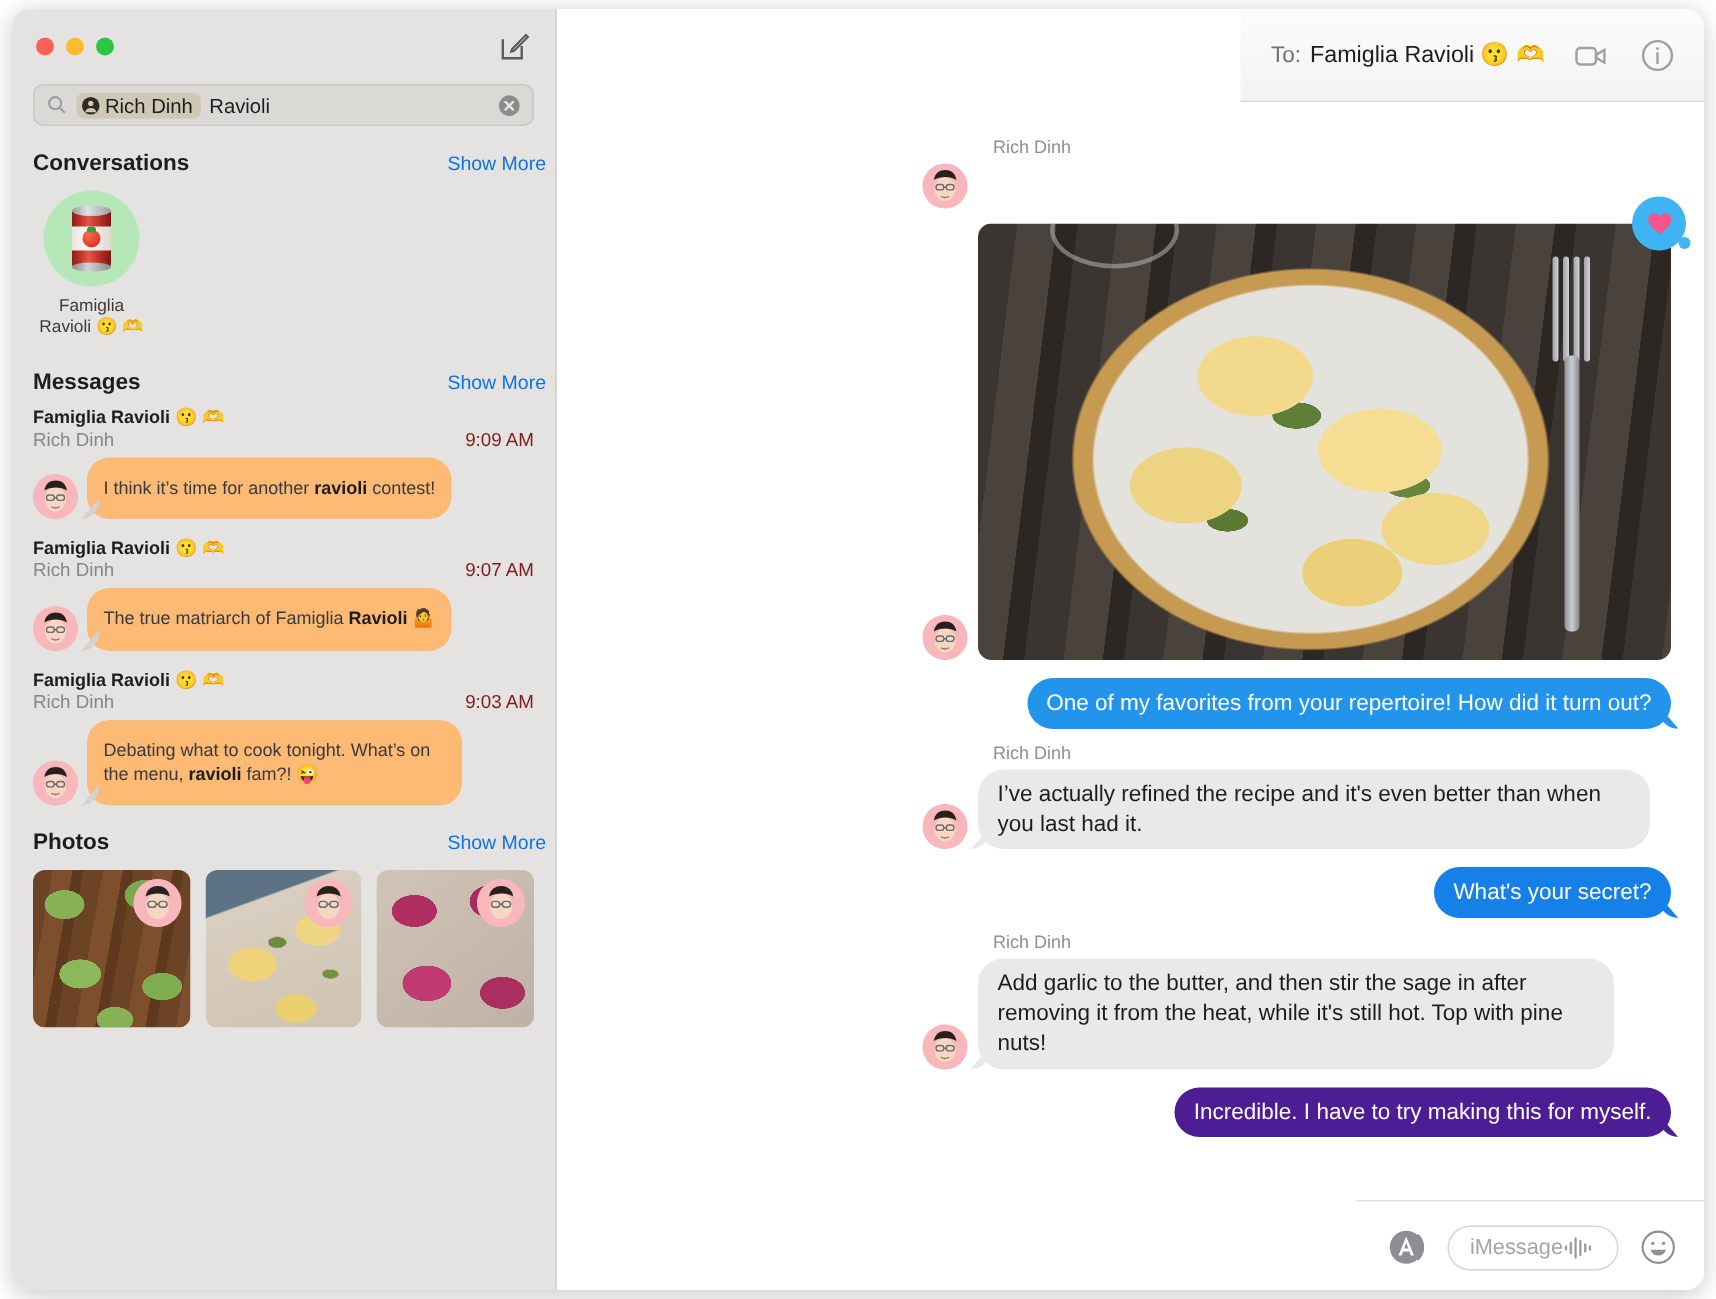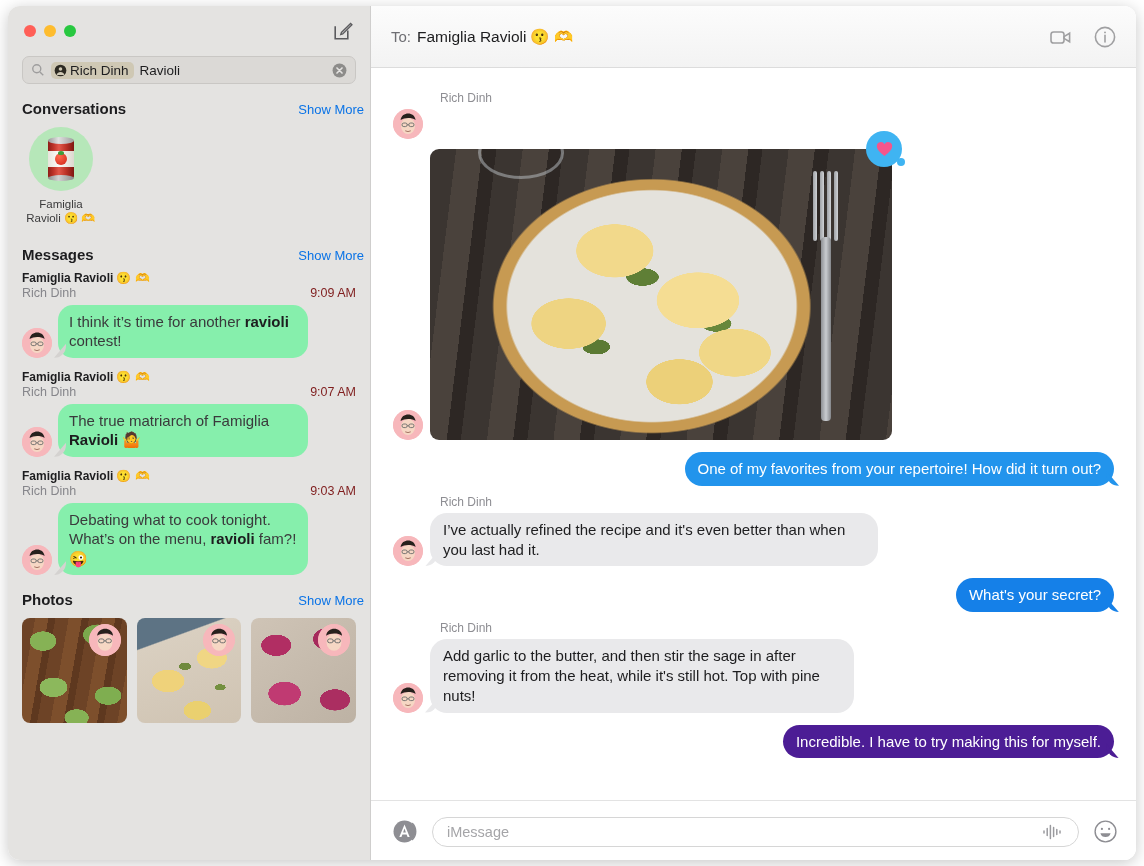--- a/index.html
+++ b/index.html
@@ -106,22 +106,22 @@
   .conv-name { font-size:11.5px; color:#3b3b3c; line-height:1.25; margin-top:6px; word-wrap:break-word;}
 
   
   .msg-result { padding:2px 14px 10px 14px; }
   .mr-top { display:flex; justify-content:space-between; align-items:baseline; }
   .mr-title { font-size:12px; font-weight:700; color:#1d1d1f; }
   .mr-sub { font-size:12.5px; color:#86868b; margin-top:1px; }
   .mr-time { font-size:12.5px; color:#7f1d1d; white-space:nowrap; }
   .mr-body { display:flex; align-items:flex-end; gap:6px; margin-top:5px; }
   .mr-bubble {
-    background:#86efac; border-radius:15px;
-    padding:7px 11px; font-size:15px; color:#3a3a3c;
+    background:#fdba74; border-radius:15px;
+    padding:13px 11px; font-size:12px; color:#3a3a3c;
     line-height:1.3; max-width:250px; position:relative;
   }
   .mr-bubble:before{
     content:""; position:absolute; left:-4px; bottom:0;
     width:12px; height:14px; background:#d4d2d0;
     border-bottom-right-radius:12px;
     clip-path:polygon(100% 0,100% 100%,0 100%);
   }
   .mr-bubble b { font-weight:700; color:#1d1d1f; }
 
@@ -154,21 +154,21 @@
      radial-gradient(ellipse 9px 5px at 80% 66%,#74903f 0 60%,transparent 61%),
      linear-gradient(160deg,#5d7384 0 22%,#d9cfc0 23%,#cfc3b2 100%);}
   .ph-pink{background:
      radial-gradient(ellipse 24px 17px at 24% 26%,#b12e63 0 62%,transparent 63%),
      radial-gradient(ellipse 25px 18px at 74% 20%,#a62a5c 0 62%,transparent 63%),
      radial-gradient(ellipse 26px 19px at 32% 72%,#c03a72 0 62%,transparent 63%),
      radial-gradient(ellipse 24px 17px at 80% 78%,#ab2e61 0 62%,transparent 63%),
      linear-gradient(140deg,#cfc4b6,#bdb2a4);}
 
   
-  .conv-pane { flex:1; display:flex; flex-direction:column; background:#fff; min-width:0; }
+  .conv-pane { flex:1; display:flex; flex-direction:column; background:#fff; min-width:0;align-items:flex-end; }
   .conv-header {
     height:62px; flex:0 0 62px;
     background:linear-gradient(#fcfcfc,#f3f3f3);
     border-bottom:1px solid #dcdcdc;
     display:flex; align-items:center;
     padding:0 18px 0 20px;
   }
   .to-label { font-size:15px; color:#6e6e73; margin-right:6px; }
   .to-name { font-size:15.5px; color:#1d1d1f; }
   .header-spacer{flex:1;}

